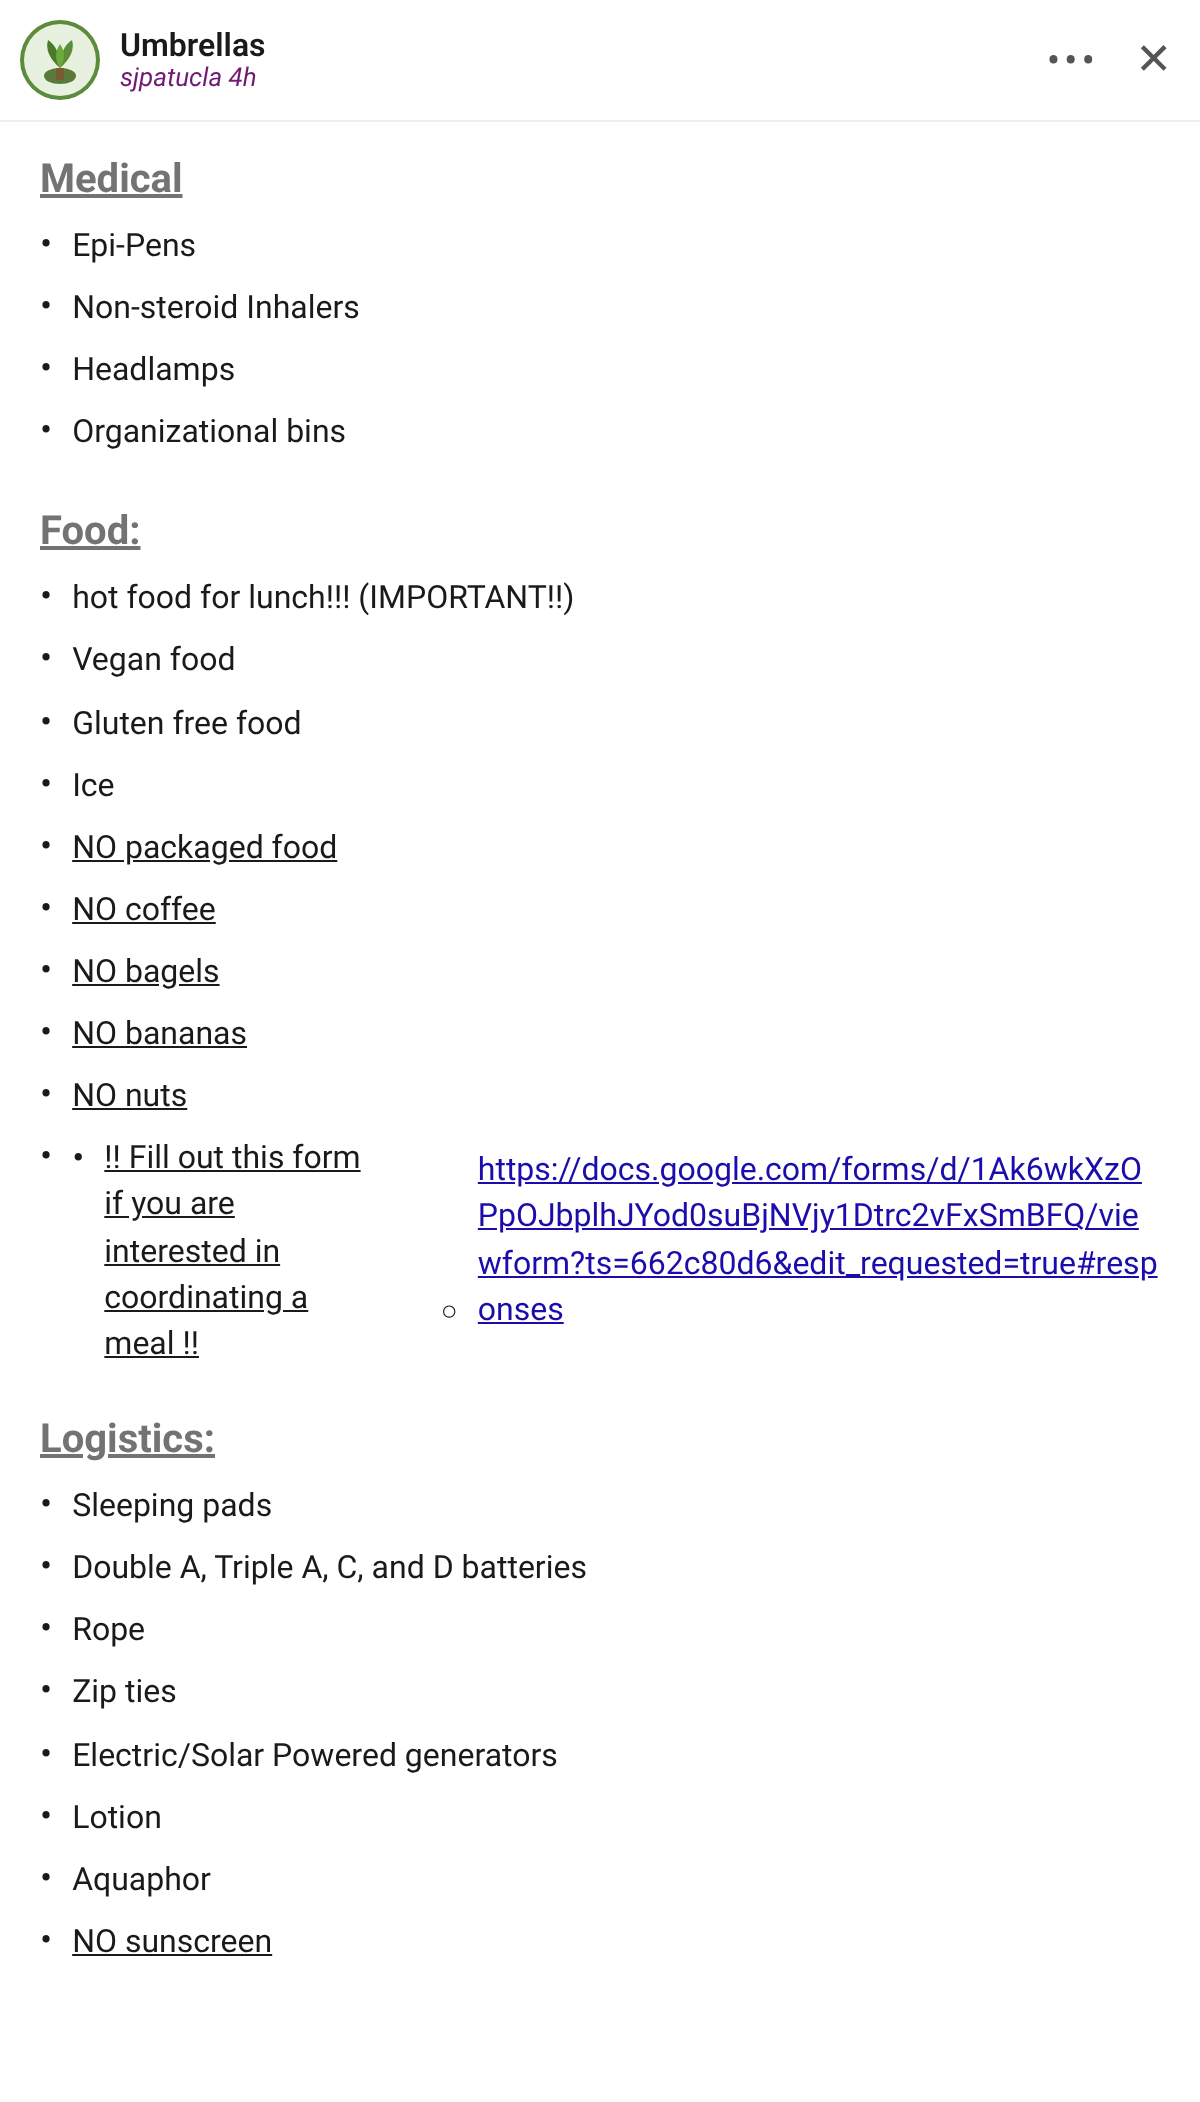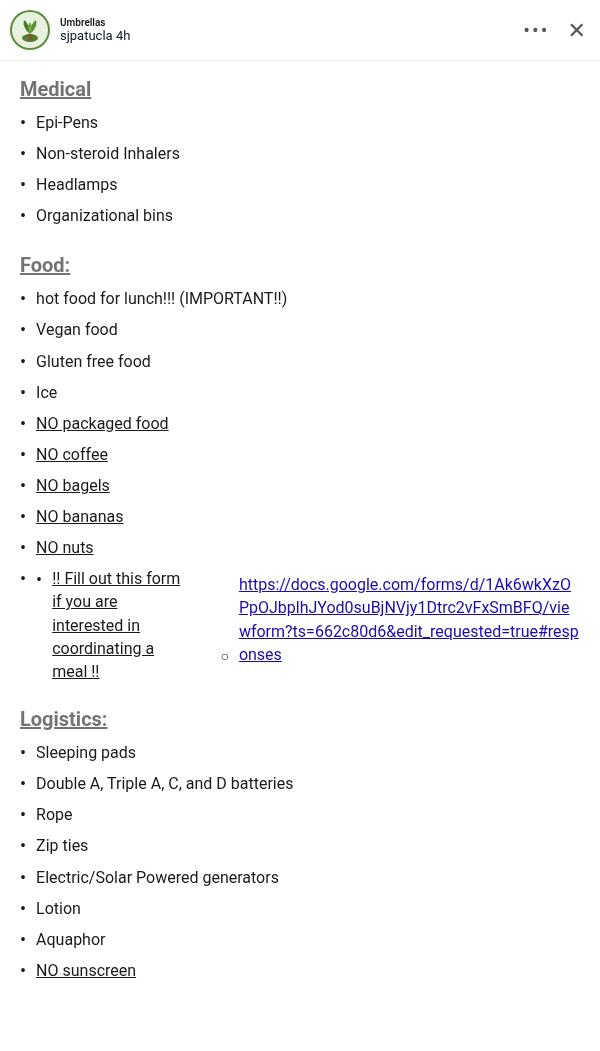--- a/index.html
+++ b/index.html
@@ -53,27 +53,28 @@
       height: 36px;
     }
 
     .header-info {
       display: flex;
       flex-direction: column;
     }
 
     .header-title {
       font-weight: 600;
-      font-size: 10px;
+      font-size: 16px;
       color: #1a1a1a;
     }
 
     .header-sub {
       font-size: 13px;
-      color: #0f172a;
+      color: #701a75;
+      font-style: italic;
     }
 
     .header-right {
       display: flex;
       align-items: center;
       gap: 18px;
     }
 
     .dots-icon {
       font-size: 20px;

